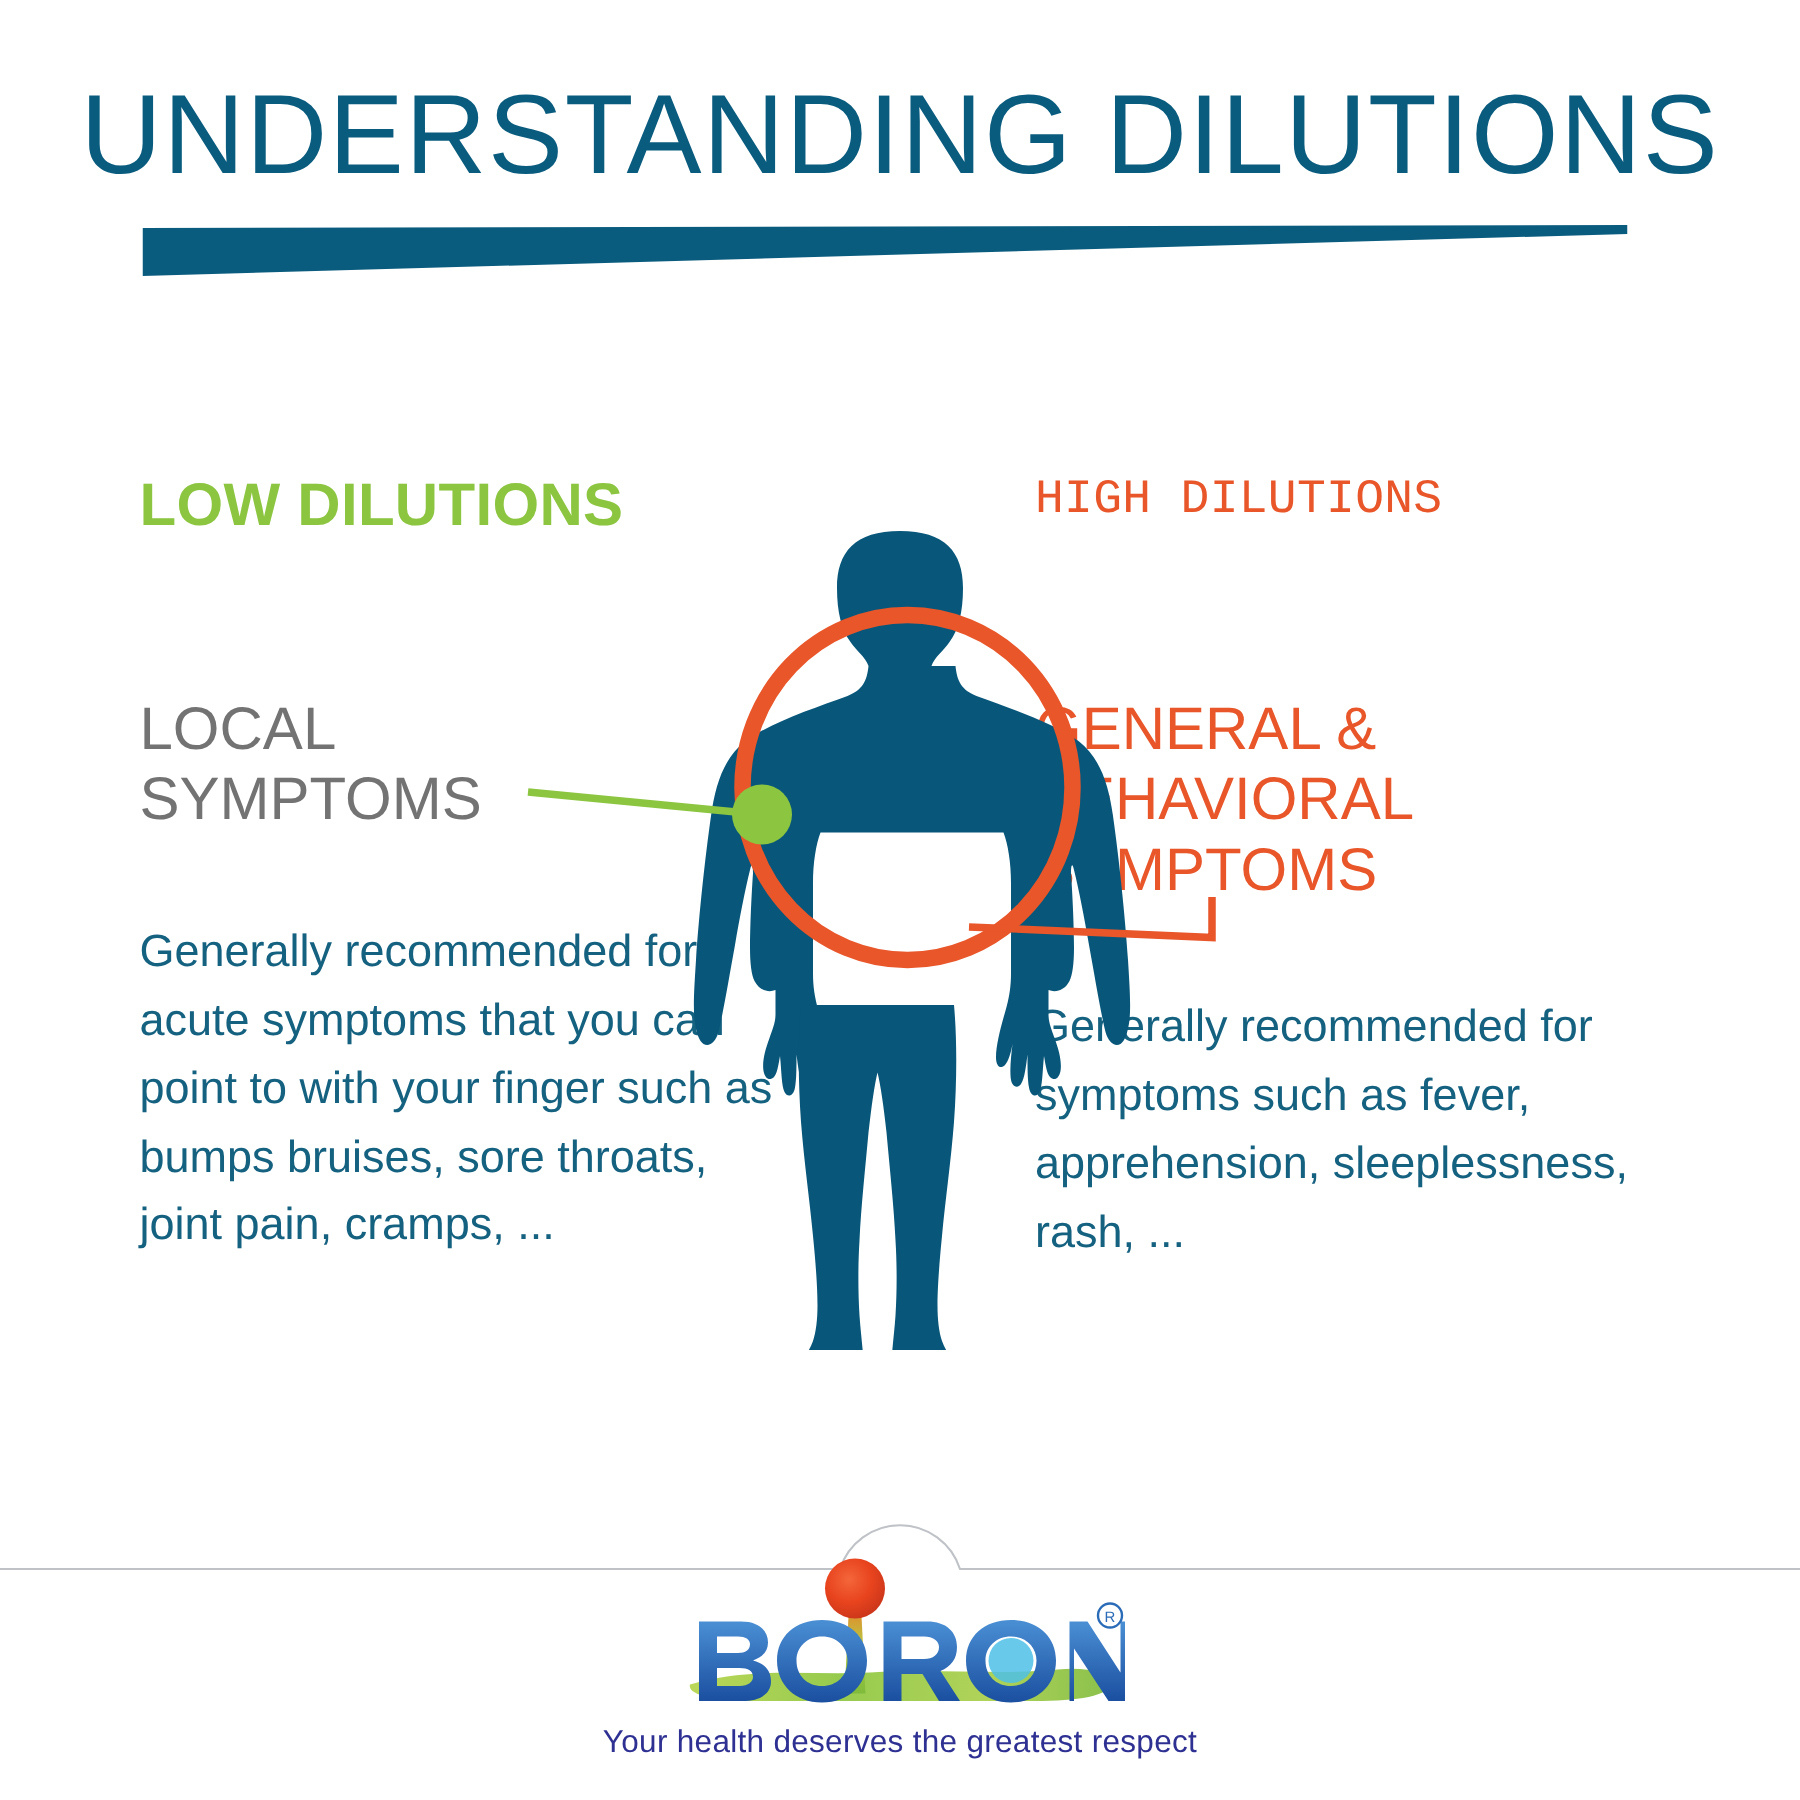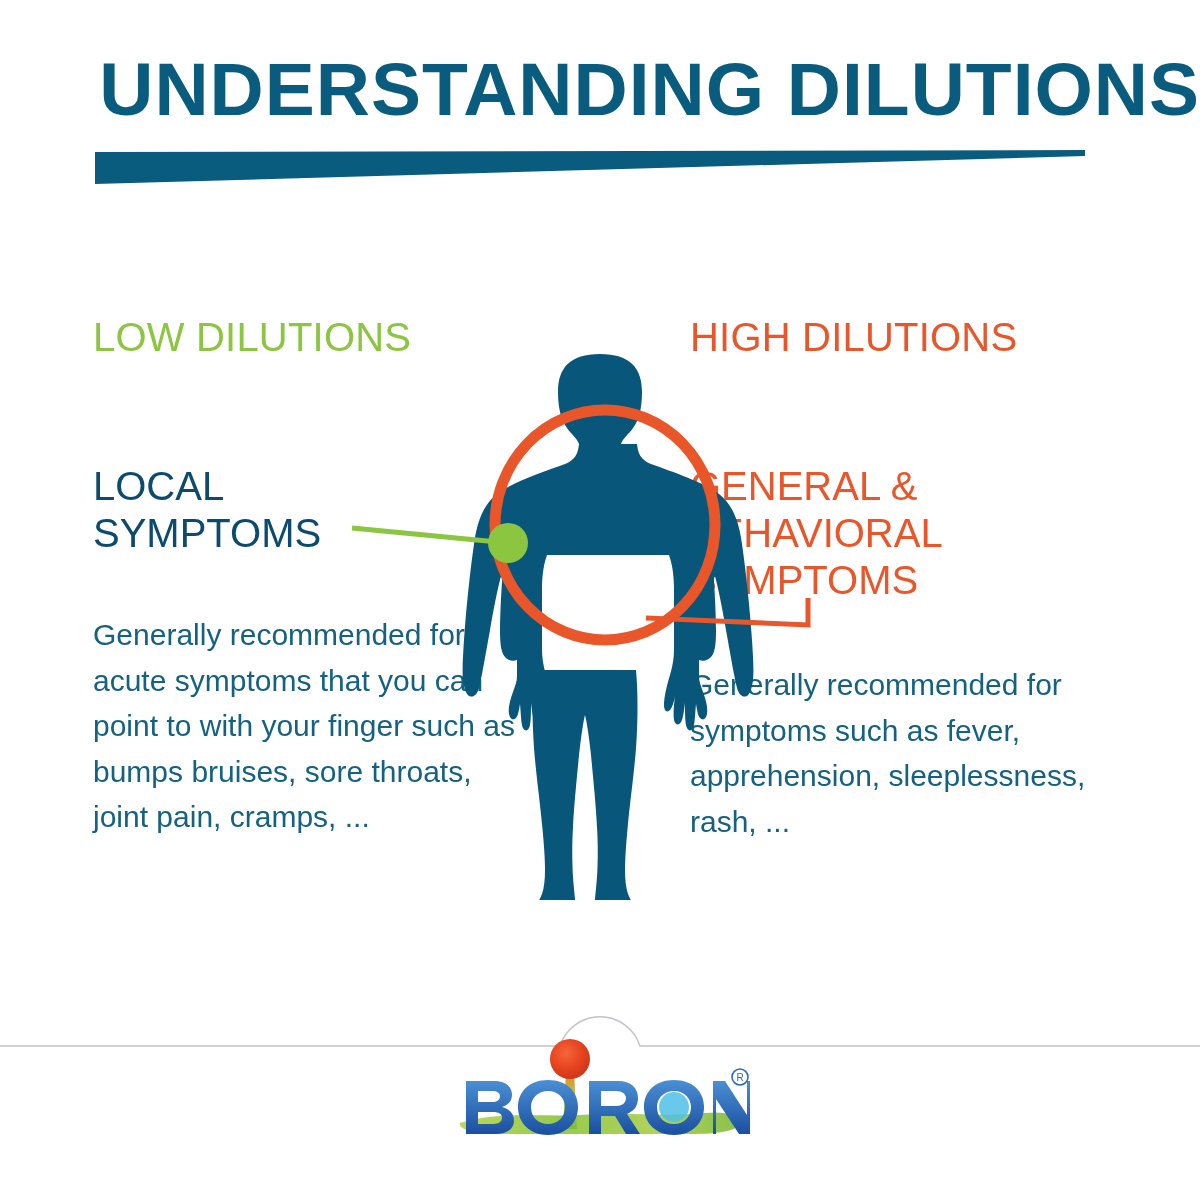--- a/index.html
+++ b/index.html
@@ -9,25 +9,25 @@
     font-family:"Liberation Sans", sans-serif;
     overflow:hidden;
     position:relative;
   }
   .page{position:absolute;inset:0;background:#fff;}
 
   
   .title{
     position:absolute;
     left:0;right:0;top:52px;
-    text-align:right;
+    text-align:center;
     font-size:75px;
     line-height:1;
     letter-spacing:1px;
-    font-weight:700;
+    font-weight:400;
     color:#0a5c7e;
     white-space:nowrap;
   }
   .wedge{
     position:absolute;
     left:95px;top:150px;
     width:990px;height:34px;
   }
 
   
@@ -36,36 +36,37 @@
     left:93px;top:315px;width:470px;
   }
   .col-right{
     position:absolute;
     left:690px;top:315px;width:440px;
   }
   .head-green{
     color:#8cc540;
     font-size:40px;
     line-height:1.13;
-    font-weight:400;
+    font-weight:700;
     letter-spacing:.2px;
     margin:0;
   }
   .head-orange{
     color:#e8562a;
-    font-size:40px;
+    font-size:32px;
     line-height:1.13;
     font-weight:400;
     letter-spacing:.2px;
     margin:0;
+    font-family:Liberation Mono, monospace;
   }
   .sub-green{
     position:absolute;
     left:93px;top:463px;
-    color:#0c4a6e;
+    color:#737373;
     font-size:40px;
     line-height:1.18;
     width:300px;
   }
   .sub-orange{
     position:absolute;
     left:690px;top:463px;
     color:#e8562a;
     font-size:40px;
     line-height:1.18;
@@ -324,15 +325,16 @@
 
         <circle cx="224" cy="70" r="15" fill="#4ec0e8" opacity="0.85"></circle>
 
         <g>
           <circle cx="290" cy="40" r="8" fill="none" stroke="#2b6cb8" stroke-width="1.6"></circle>
           <text x="290" y="44" font-size="10" fill="#2b6cb8" text-anchor="middle" font-family="Liberation Sans, sans-serif">R</text>
         </g>
       </svg>
     </div>
 
+    <div class="tagline">Your health deserves the greatest respect</div>
   </div>
 
 </div>
 
 </body></html>

